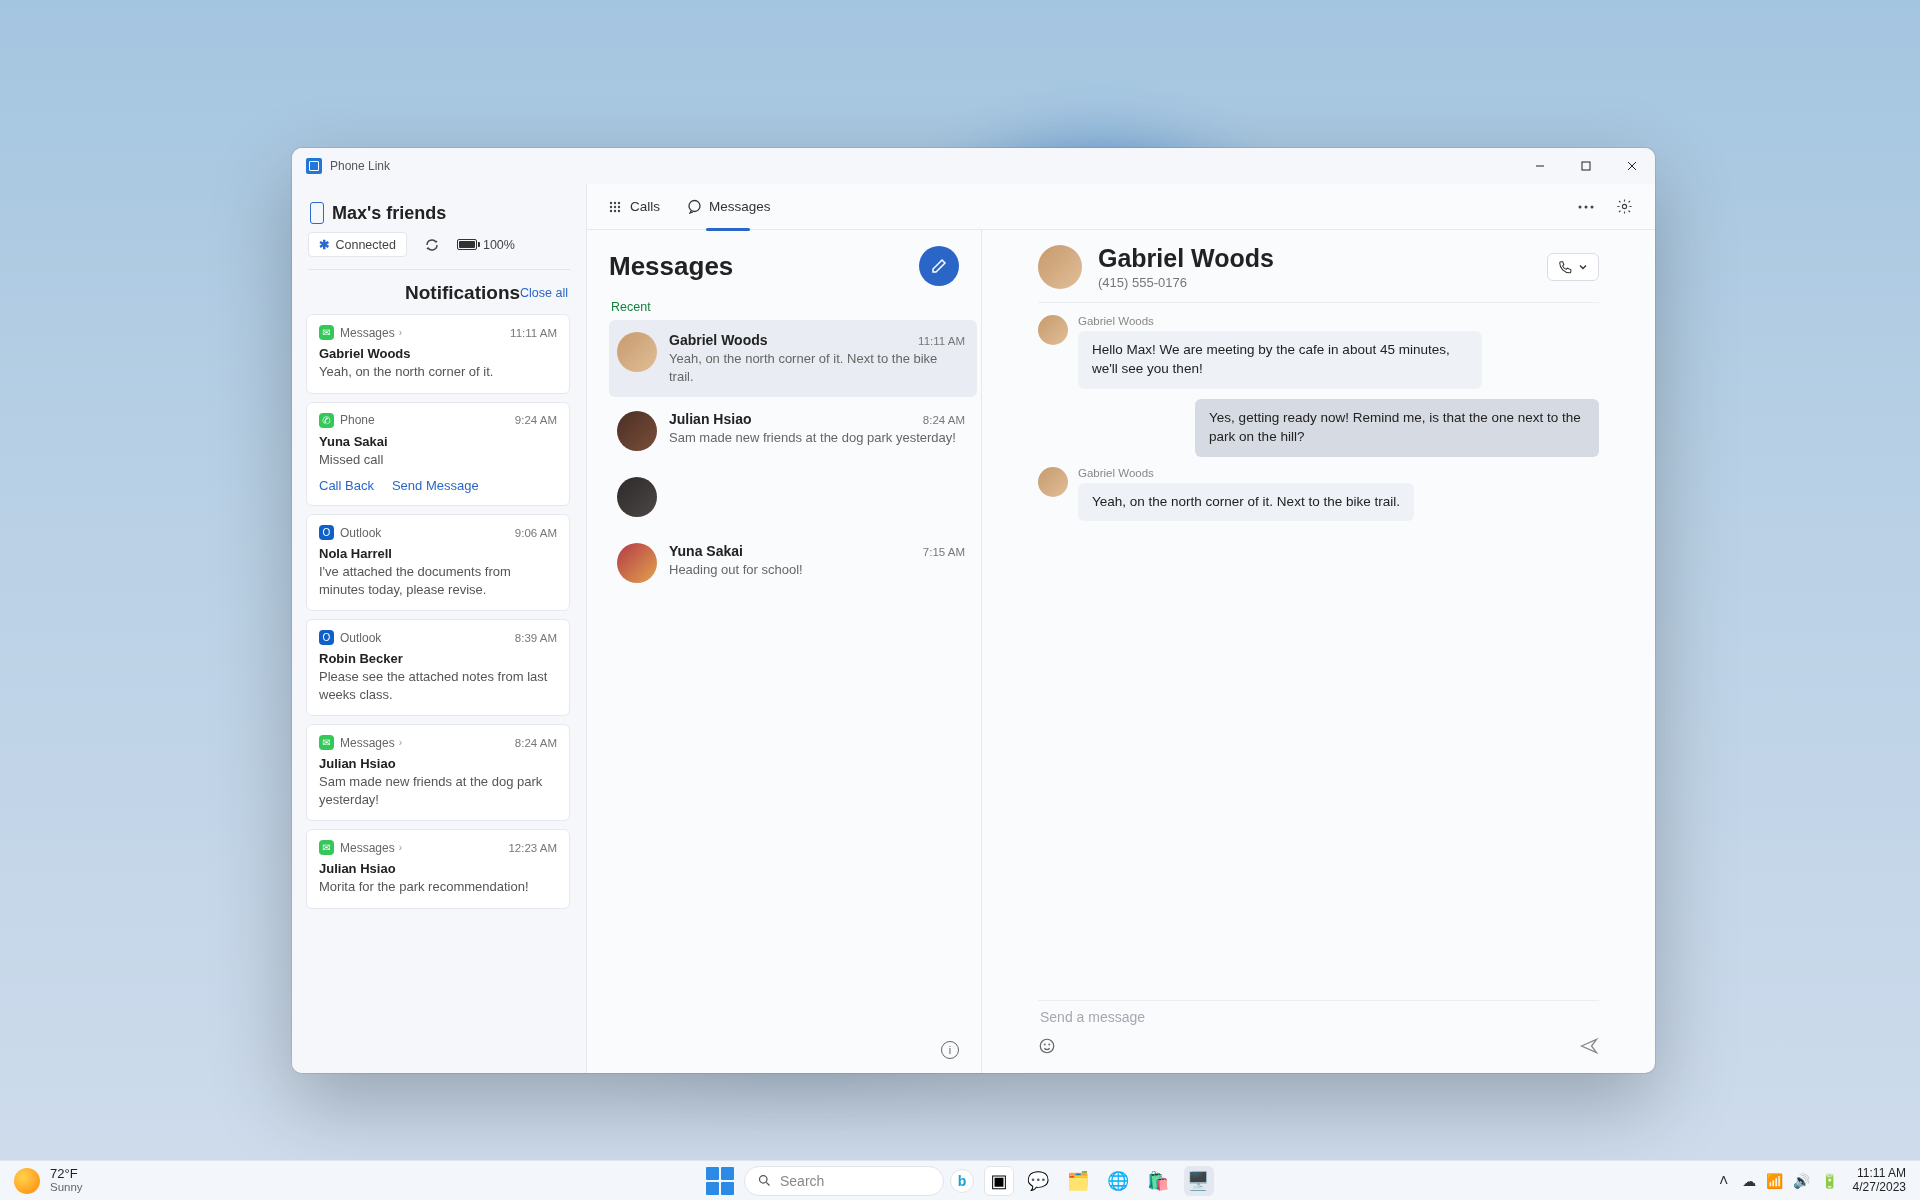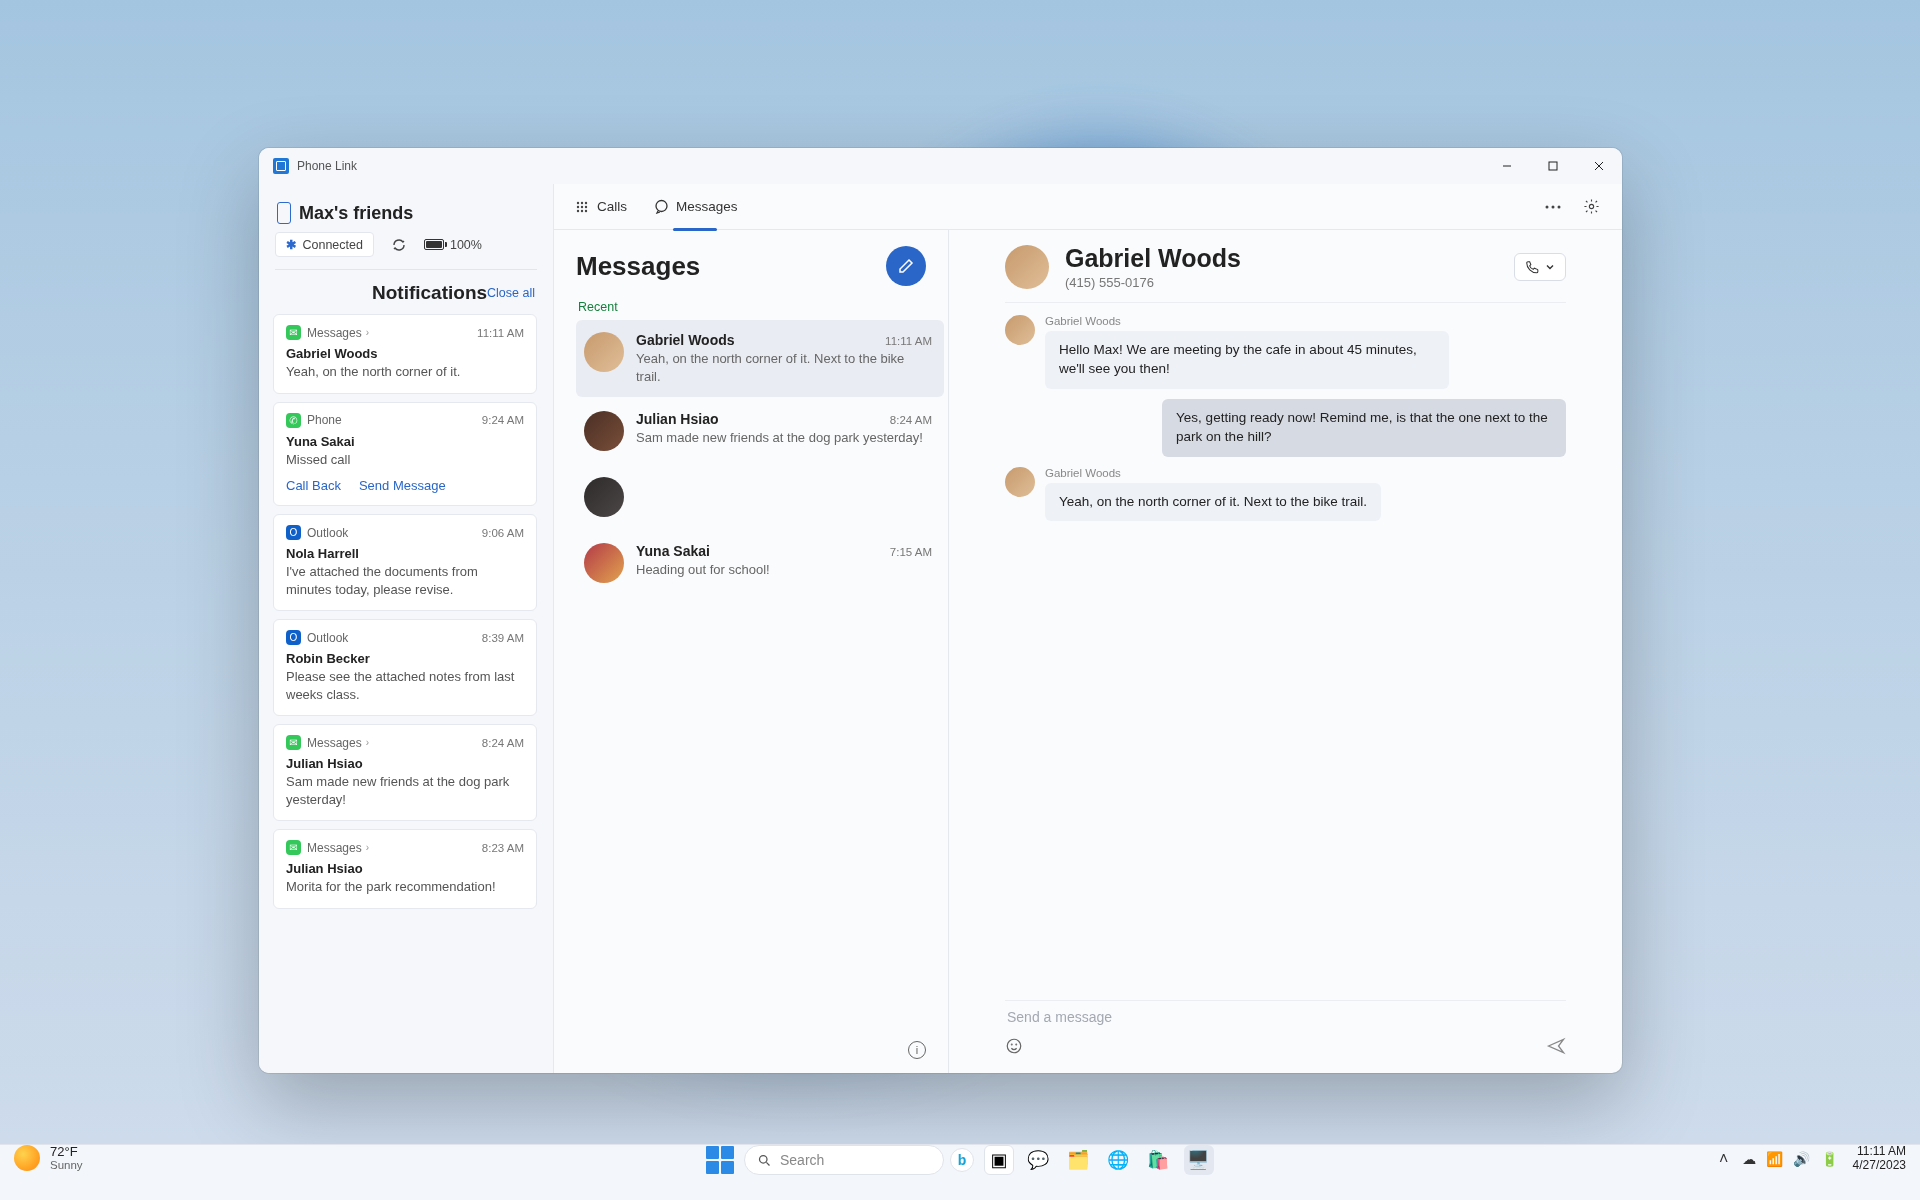--- a/index.html
+++ b/index.html
@@ -3,21 +3,21 @@
 <meta charset="utf-8">
 <style>
 * { margin: 0; padding: 0; box-sizing: border-box; font-family: "Segoe UI", -apple-system, sans-serif; }
 body { width: 1920px; height: 1200px; background: linear-gradient(180deg, #a4c5e0 0%, #b8d0e5 40%, #cfdcec 100%); overflow: hidden; position: relative; }
 
 
 .wallpaper-accent { position:absolute; left:750px; top:-20px; width:700px; height:900px; background: radial-gradient(ellipse 400px 450px at 50% 50%, #2995eb 0%, #1b6ec5 45%, rgba(27,110,197,0) 70%); filter: blur(25px); opacity:.8; }
 .wallpaper-accent2 { position:absolute; left:200px; top:450px; width:1200px; height:700px; background: radial-gradient(ellipse 500px 350px at 50% 60%, #0d56a6 0%, rgba(13,86,166,0) 65%); filter: blur(30px); opacity:.55; }
 
 
-.window { position:absolute; left:259px; top:148px; width:1363px; height:925px; background:#fafbfd; border-radius:10px; box-shadow: 0 30px 80px rgba(0,0,0,.25), 0 0 0 1px rgba(0,0,0,.08); display:flex; flex-direction:column; overflow:hidden;}
+.window { position:absolute; left:292px; top:148px; width:1363px; height:925px; background:#fafbfd; border-radius:10px; box-shadow: 0 30px 80px rgba(0,0,0,.25), 0 0 0 1px rgba(0,0,0,.08); display:flex; flex-direction:column; overflow:hidden;}
 .titlebar { height:36px; display:flex; align-items:center; padding:0 0 0 14px; background:#f5f7fb; }
 .titlebar .app-icon { width:16px; height:16px; background:#2177d6; border-radius:2px; position:relative; margin-right:8px;}
 .titlebar .app-icon::after{content:"";position:absolute;inset:3px;border:1px solid #fff;border-radius:1px;}
 .titlebar .title { font-size:12px; color:#555; }
 .win-controls { margin-left:auto; display:flex; }
 .wc-btn { width:46px; height:30px; display:flex; align-items:center; justify-content:center; }
 .wc-btn svg{stroke:#222;stroke-width:1;fill:none;}
 
 .content { flex:1; display:flex; min-height:0;}
 
@@ -103,21 +103,21 @@
 .msg-group.sent .bubble{background:#d6dae2;}
 .msg-group.sent .msg-col{align-items:flex-end;}
 
 .compose{margin-top:auto;border-top:1px solid #ebedf2;}
 .compose input{width:100%;border:none;background:transparent;font-size:14px;padding:8px 2px;outline:none;color:#333;}
 .compose input::placeholder{color:#a4a8b2;}
 .compose-bar{display:flex;justify-content:space-between;align-items:center;margin-top:4px;}
 .emoji-btn,.send-btn{cursor:pointer;color:#666;}
 
 
-.taskbar{position:absolute;left:0;right:0;bottom:0;height:56px;background:rgba(248,250,253,.88);backdrop-filter:blur(12px);border-top:1px solid #e1e4ea;display:flex;align-items:flex-start;padding:0 14px;}
+.taskbar{position:absolute;left:0;right:0;bottom:0;height:40px;background:rgba(248,250,253,.88);backdrop-filter:blur(12px);border-top:1px solid #e1e4ea;display:flex;align-items:center;padding:0 14px;}
 .weather{display:flex;align-items:center;gap:10px;}
 .weather-icon{width:26px;height:26px;border-radius:50%;background:radial-gradient(circle at 35% 35%, #ffd34e 0%, #ff9d1e 70%);} 
 .weather-text{display:flex;flex-direction:column;line-height:1.1;}
 .weather-temp{font-size:13px;color:#222;}
 .weather-desc{font-size:11.5px;color:#666;}
 .center-group{position:absolute;left:50%;transform:translateX(-50%);display:flex;align-items:center;gap:10px;}
 .start-btn{width:28px;height:28px;display:grid;grid-template:1fr 1fr/1fr 1fr;gap:2px;}
 .start-btn div{background:#2a8ae6;border-radius:1px;}
 .search-pill{display:flex;align-items:center;gap:8px;background:#fff;border:1px solid #dfe3ea;border-radius:20px;padding:6px 12px 6px 12px;width:200px;}
 .search-pill .mag{color:#555;}
@@ -251,21 +251,21 @@
       <span class="nc-time">8:24 AM</span>
     </div>
     <div class="nc-title">Julian Hsiao</div>
     <div class="nc-body">Sam made new friends at the dog park yesterday!</div>
     </div>
           <div class="notif-card">
     <div class="nc-top">
       <div class="nc-icon messages">✉</div>
       <span class="nc-app">Messages</span>
       <span class="nc-chevron">›</span>
-      <span class="nc-time">8:23 AM</span>
+      <span class="nc-time">12:23 AM</span>
     </div>
     <div class="nc-title">Julian Hsiao</div>
     <div class="nc-body">Morita for the park recommendation!</div>
     </div>
         </div>
     </div>
 
     <div class="main">
       <div class="tabs-row">
         <div class="tabs">

